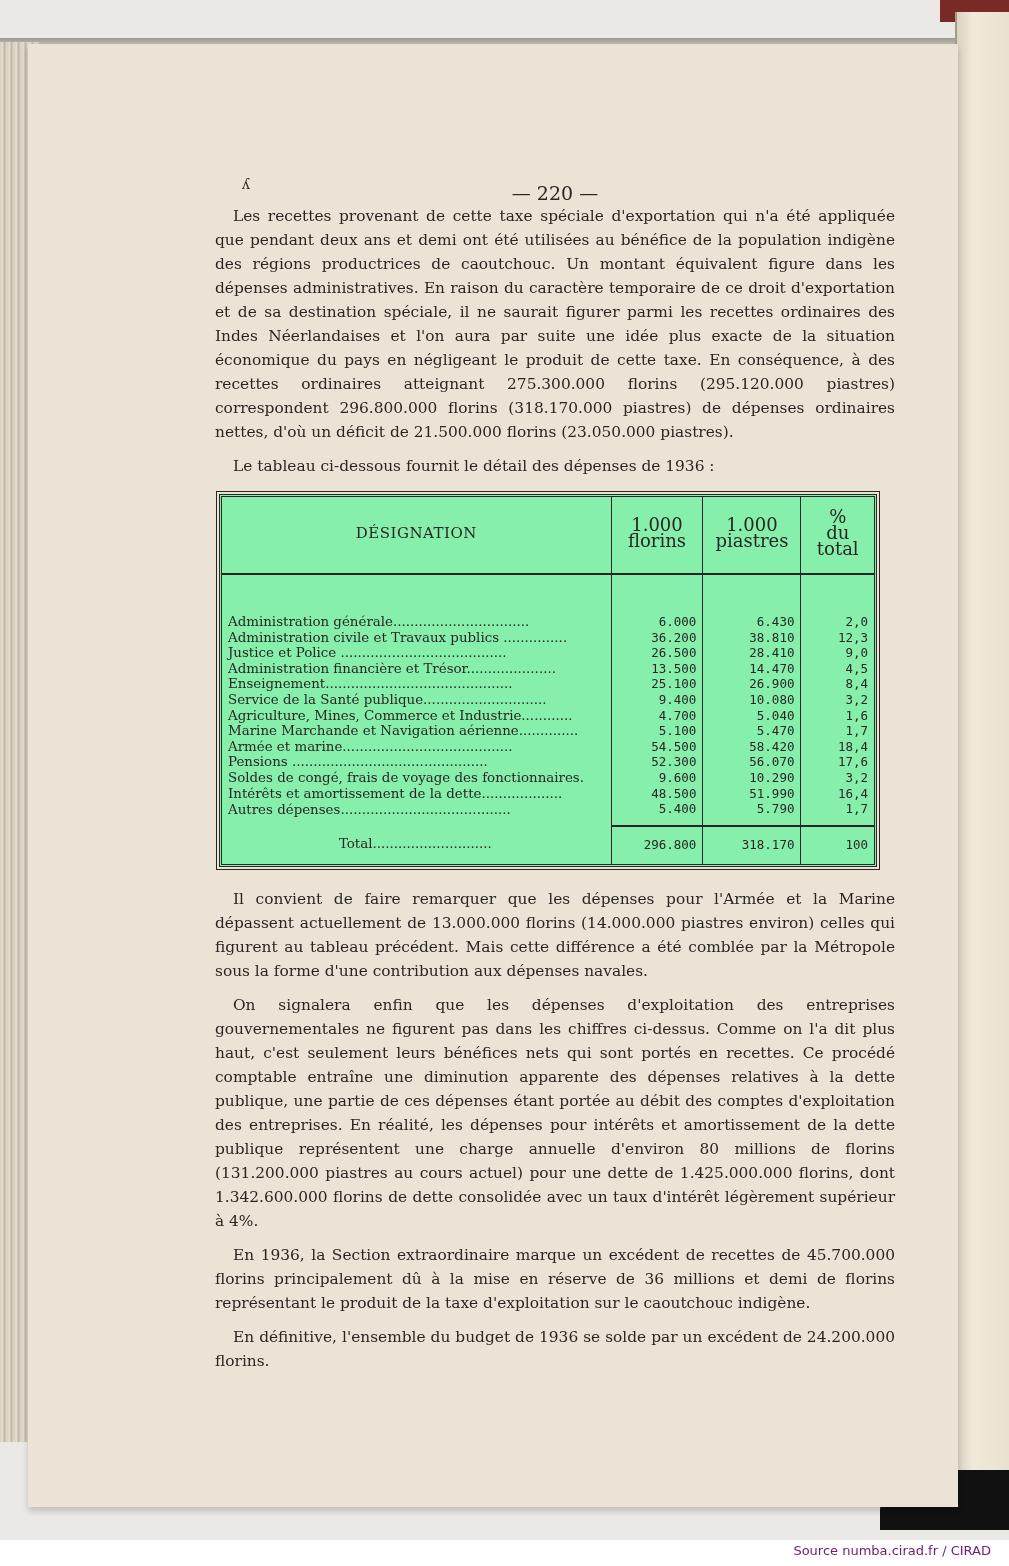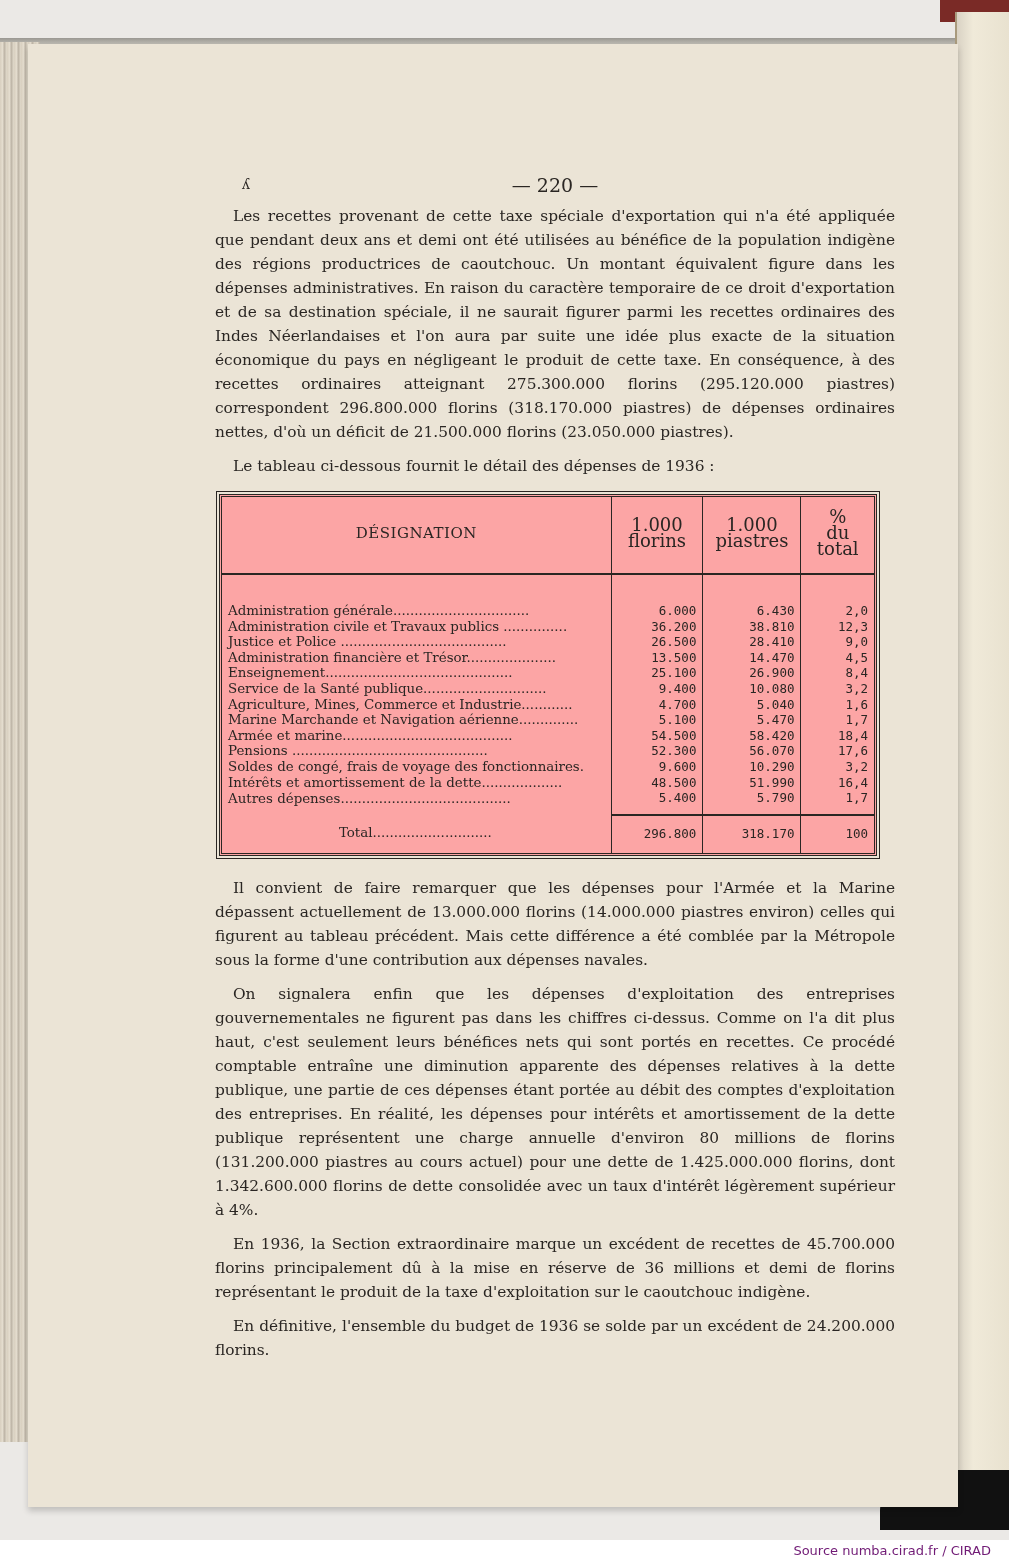--- a/index.html
+++ b/index.html
@@ -40,44 +40,44 @@
     border-top-left-radius: 60px 40px;
   }
   .content {
     position: absolute; left: 215px; top: 170px; width: 680px;
     color: #2a2623;
   }
   .header {
     position: relative; height: 34px; font-size: 19px;
   }
   .header .mark { position: absolute; left: 27px; top: 6px; font-size: 14px; }
-  .header .pageno { position: absolute; left: 0; right: 0; text-align: center; top: 4px; }
+  .header .pageno { position: absolute; left: 0; right: 0; text-align: center; top: 12px; }
   p.para {
     margin: 0 0 10px 0; font-size: 15.4px; line-height: 24px;
     text-align: justify; text-indent: 18px;
   }
   .table-wrap {
     margin: 16px 0 20px 4px; width: 652px;
     border: 3px double #2a2623; outline: 1px solid #2a2623; outline-offset: 2px;
-    background: #fca5a5;
+    background: #86efac;
     font-size: 13px;
   }
   table.budget { width: 100%; border-collapse: collapse; }
   table.budget th {
     font-weight: normal; padding: 12px 4px 16px 4px; border-bottom: 2px solid #2a2623;
     border-left: 1px solid #2a2623; text-align: center; font-size: 18px; line-height: 16px;
   }
   table.budget th.desig { border-left: none; font-size: 15px; letter-spacing: 0.5px; }
   table.budget td {
     padding: 0 6px; line-height: 15.6px; font-size: 13.4px;
     border-left: 1px solid #2a2623;
   }
   table.budget td.label { border-left: none; white-space: nowrap; overflow: hidden; }
   table.budget td.num { text-align: right; font-family: "DejaVu Sans Mono", "Liberation Mono", monospace; font-size: 12.5px; }
-  table.budget tr.first td { padding-top: 28px; margin-left: 17px; }
+  table.budget tr.first td { padding-top: 39px; margin-left: 17px; }
   table.budget tr.last td { padding-bottom: 8px; }
   table.budget tr.total td { padding-top: 10px; padding-bottom: 12px; border-top: 2px solid #2a2623; }
   table.budget tr.total td.label { border-top: none; text-align: center; padding-right: 8px; }
   .col-label { width: 373px; }
   .col-a { width: 88px; }
   .col-b { width: 94px; }
   .col-c { width: 70px; }
   .dots { color: #2a2623; }
   .footer-source {
     position: absolute; right: 18px; top: 1543px;

